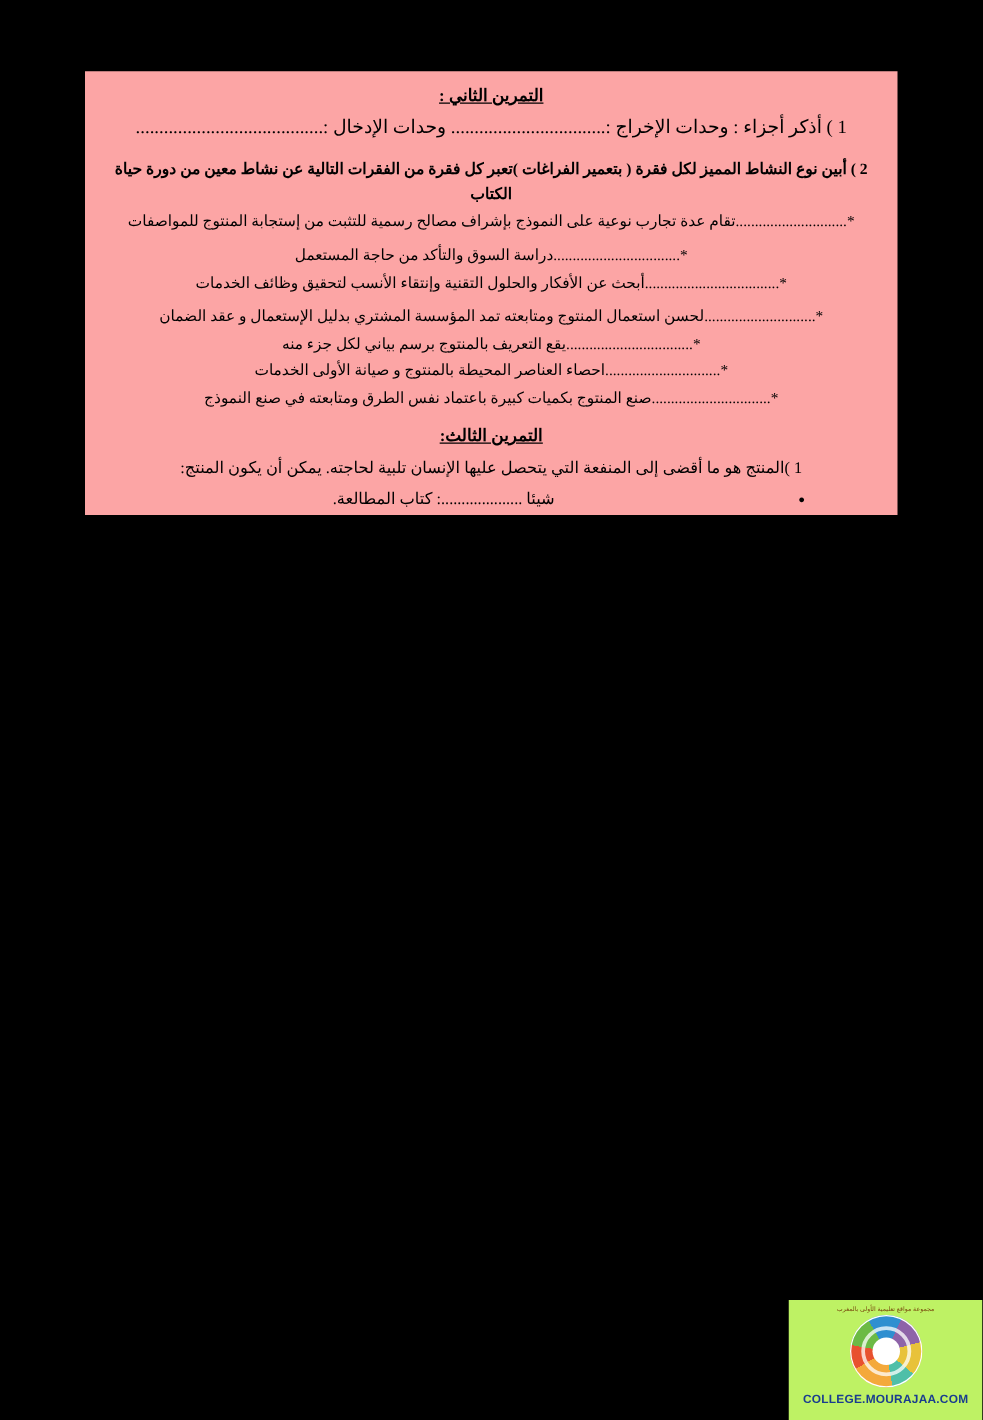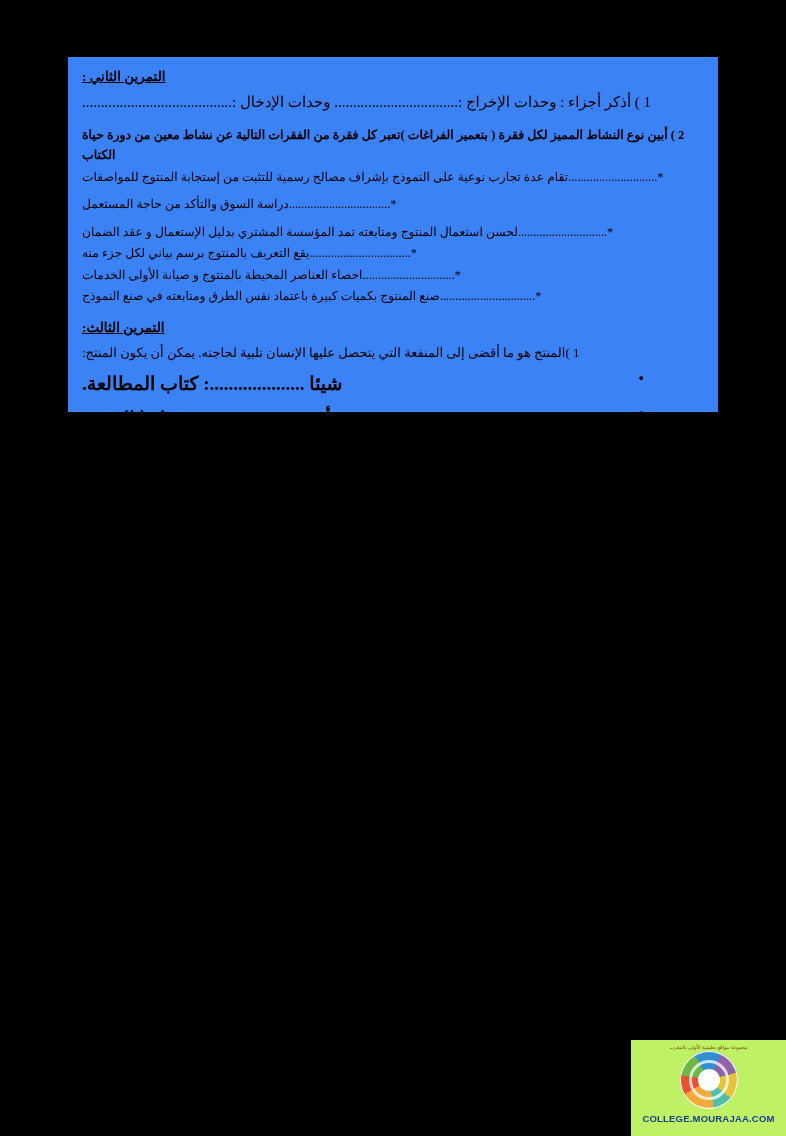--- a/index.html
+++ b/index.html
@@ -15,25 +15,25 @@
     overflow: hidden;
   }
 
   
   .sheet {
     position: absolute;
     left: 68px;
     top: 57px;
     width: 650px;
     height: 355px;
-    background: #3b82f6;
+    background: #fca5a5;
     box-sizing: border-box;
     padding: 10px 14px 8px 14px;
     direction: rtl;
-    text-align: left;
+    text-align: center;
     color: #000000;
   }
 
   .ex-title {
     font-weight: bold;
     font-size: 13.5px;
     text-decoration: underline;
     margin: 0 0 4px 0;
     line-height: 1.5;
   }
@@ -71,25 +71,24 @@
     line-height: 1.7;
     margin: 2px 0;
   }
 
   .ul-list {
     list-style: none;
     margin: 2px 0 0 0;
     padding: 0 60px 0 0;
   }
   .ul-list li {
-    font-size: 19px;
+    font-size: 13px;
     line-height: 1.85;
     position: relative;
     padding-right: 16px;
-    font-weight: bold;
   }
   .ul-list li::before {
     content: "\25CF";
     font-size: 9px;
     position: absolute;
     right: 0;
     top: 4px;
   }
 
   
@@ -176,20 +175,21 @@
 
   <div class="line-row">1 ) أذكر أجزاء :  وحدات الإخراج :.................................      وحدات الإدخال :........................................</div>
 
   <div class="spacer-sm"></div>
 
   <div class="q-line bold-part">2 ) أبين نوع النشاط المميز لكل فقرة ( بتعمير الفراغات )تعبر كل فقرة من الفقرات التالية عن نشاط معين من دورة حياة الكتاب</div>
 
   <div class="bullet-line">*.............................تقام عدة تجارب نوعية على النموذج بإشراف مصالح رسمية للتثبت من إستجابة المنتوج للمواصفات</div>
   <div class="spacer-sm"></div>
   <div class="bullet-line">*.................................دراسة السوق والتأكد من حاجة المستعمل</div>
+  <div class="bullet-line">*...................................أبحث عن الأفكار والحلول التقنية وإنتقاء الأنسب لتحقيق وظائف الخدمات</div>
   <div class="spacer-sm"></div>
   <div class="bullet-line">*.............................لحسن  استعمال المنتوج ومتابعته تمد المؤسسة المشتري بدليل الإستعمال و  عقد الضمان</div>
   <div class="bullet-line">*.................................يقع التعريف بالمنتوج برسم بياني لكل جزء منه</div>
   <div class="bullet-line">*..............................احصاء العناصر المحيطة بالمنتوج و صيانة الأولى الخدمات</div>
   <div class="bullet-line">*...............................صنع المنتوج بكميات كبيرة باعتماد نفس الطرق ومتابعته في صنع النموذج</div>
 
   <div class="spacer-md"></div>
 
   <div class="ex-title">التمرين  الثالث:</div>
 

